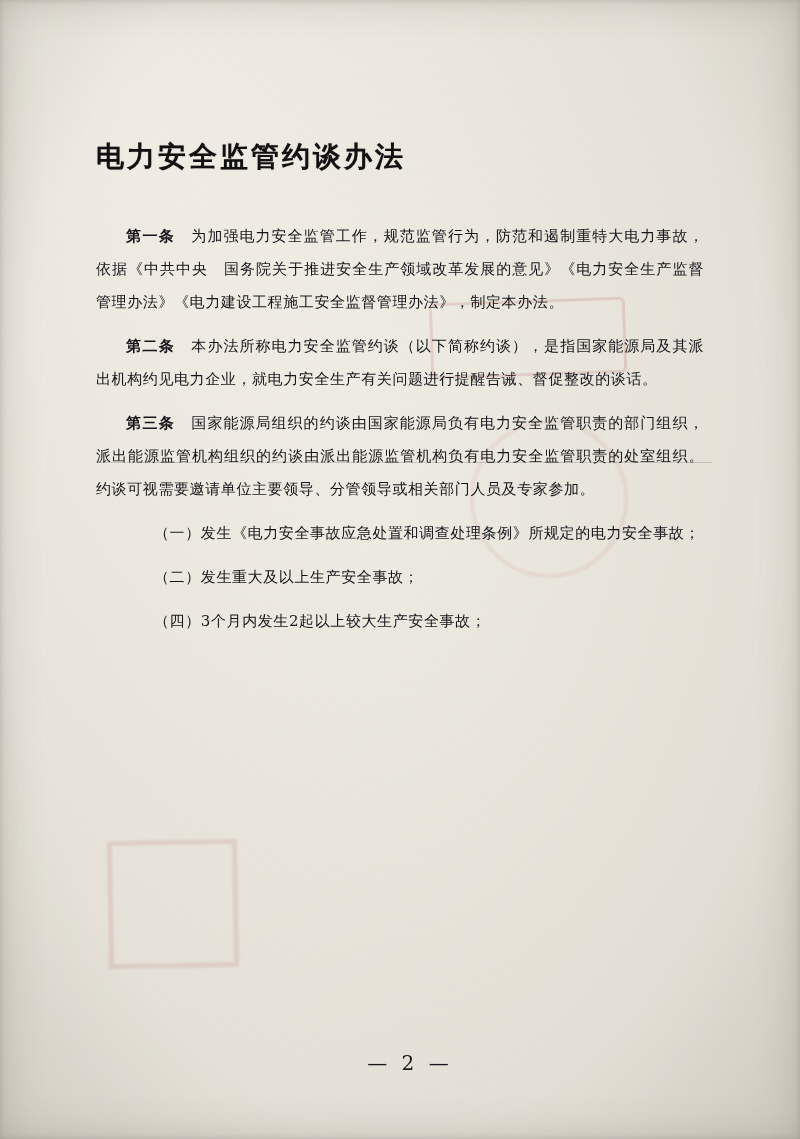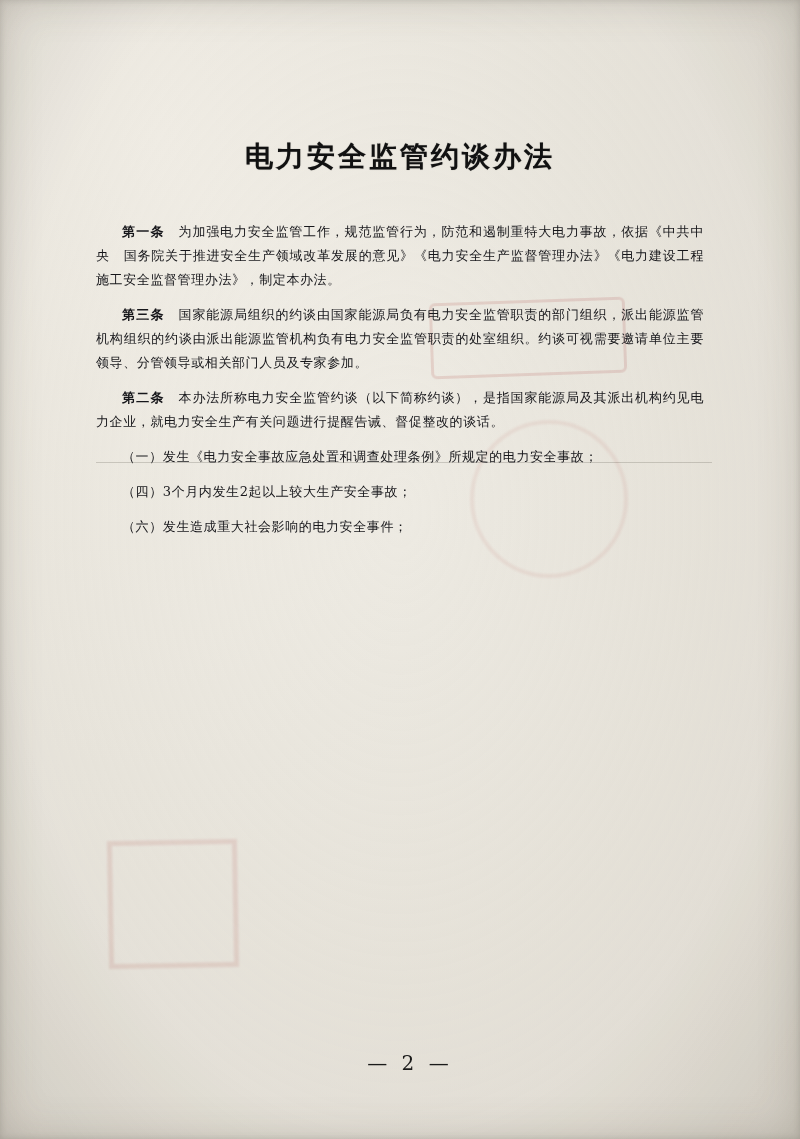--- a/index.html
+++ b/index.html
@@ -76,47 +76,48 @@
   }
 
   .content {
     position: relative;
     padding: 0 96px;
     z-index: 3;
   }
   .doc-title {
     margin: 0;
     padding-top: 138px;
-    text-align: center;
+    text-align: left;
     font-size: 28px;
     font-weight: bold;
     letter-spacing: 3px;
     font-family: "DejaVu Serif", "Liberation Serif", serif;
     color: #111;
     text-shadow: 0 0 1px rgba(0,0,0,0.35);
   }
   .body-block {
     margin-top: 44px;
   }
   p.para {
     margin: 0 0 11px 0;
-    font-size: 13px;
-    line-height: 24px;
+    font-size: 15px;
+    line-height: 33px;
     text-align: justify;
     text-justify: inter-ideograph;
     letter-spacing: 0.6px;
     text-indent: 2em;
     color: #16161a;
   }
   p.para .art-label {
     font-weight: bold;
     letter-spacing: 1px;
   }
   p.item {
     text-indent: 2em;
+    margin-left: 28px;
   }
   .page-number {
     position: absolute;
     bottom: 64px;
     left: 0;
     right: 0;
     text-align: center;
     font-size: 20px;
     letter-spacing: 4px;
     color: #1a1a1a;
@@ -134,28 +135,28 @@
   <div class="seal-ghost c"></div>
 
   <div class="content">
 
     <h1 class="doc-title">电力安全监管约谈办法</h1>
 
     <div class="body-block">
 
       <p class="para"><span class="art-label">第一条</span>　<span>为加强电力安全监管工作，规范监管行为，防范和遏制重特大电力事故，依据《中共中央　国务院关于推进安全生产领域改革发展的意见》《电力安全生产监督管理办法》《电力建设工程施工安全监督管理办法》，制定本办法。</span></p>
 
+      <p class="para"><span class="art-label">第二条</span>　<span>本办法所称电力安全监管约谈（以下简称约谈），是指国家能源局及其派出机构约见电力企业，就电力安全生产有关问题进行提醒告诫、督促整改的谈话。</span></p>
+
       <p class="para"><span class="art-label">第三条</span>　<span>国家能源局组织的约谈由国家能源局负有电力安全监管职责的部门组织，派出能源监管机构组织的约谈由派出能源监管机构负有电力安全监管职责的处室组织。约谈可视需要邀请单位主要领导、分管领导或相关部门人员及专家参加。</span></p>
-
-      <p class="para"><span class="art-label">第二条</span>　<span>本办法所称电力安全监管约谈（以下简称约谈），是指国家能源局及其派出机构约见电力企业，就电力安全生产有关问题进行提醒告诫、督促整改的谈话。</span></p>
 
 
       <p class="para item">（一）发生《电力安全事故应急处置和调查处理条例》所规定的电力安全事故；</p>
+      <p class="para item">（二）发生重大及以上生产安全事故；</p>
       <p class="para item">（四）3个月内发生2起以上较大生产安全事故；</p>
-      <p class="para item">（六）发生造成重大社会影响的电力安全事件；</p>
 
     </div>
   </div>
 
   <div class="page-number">— 2 —</div>
 
   <div class="paper-tint"></div>
   <div class="edge-shadow"></div>
 </div>
 

